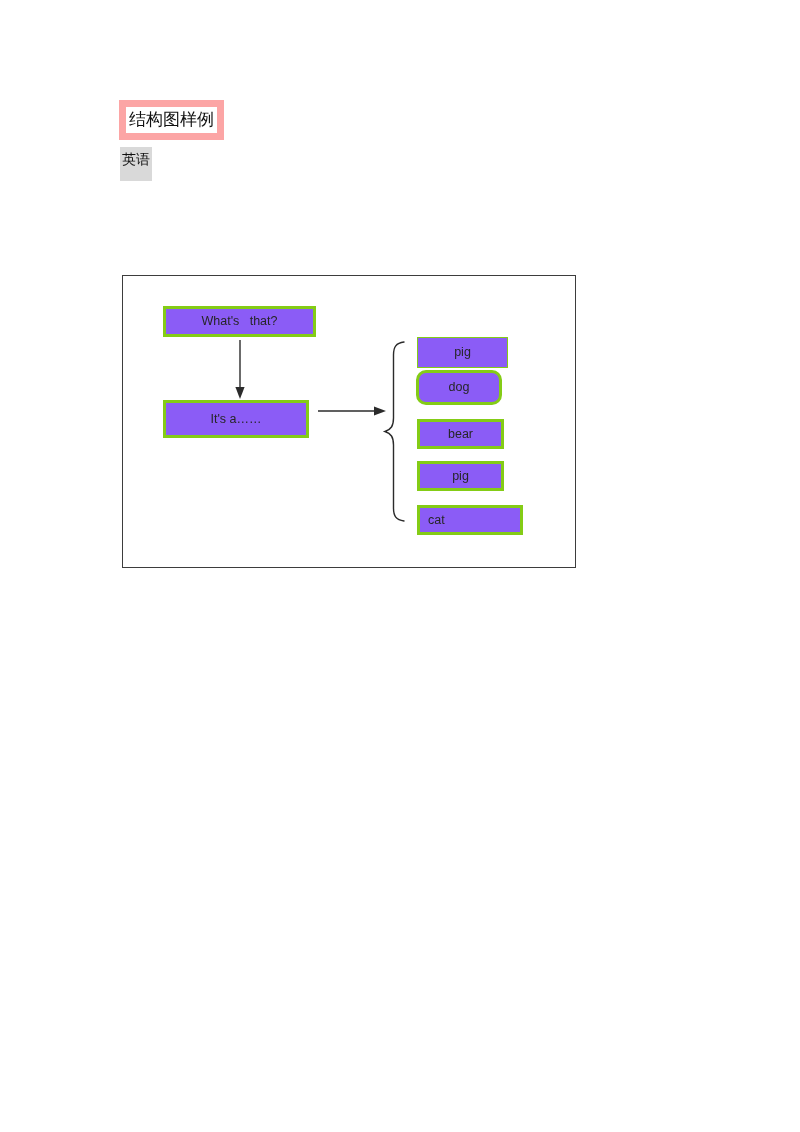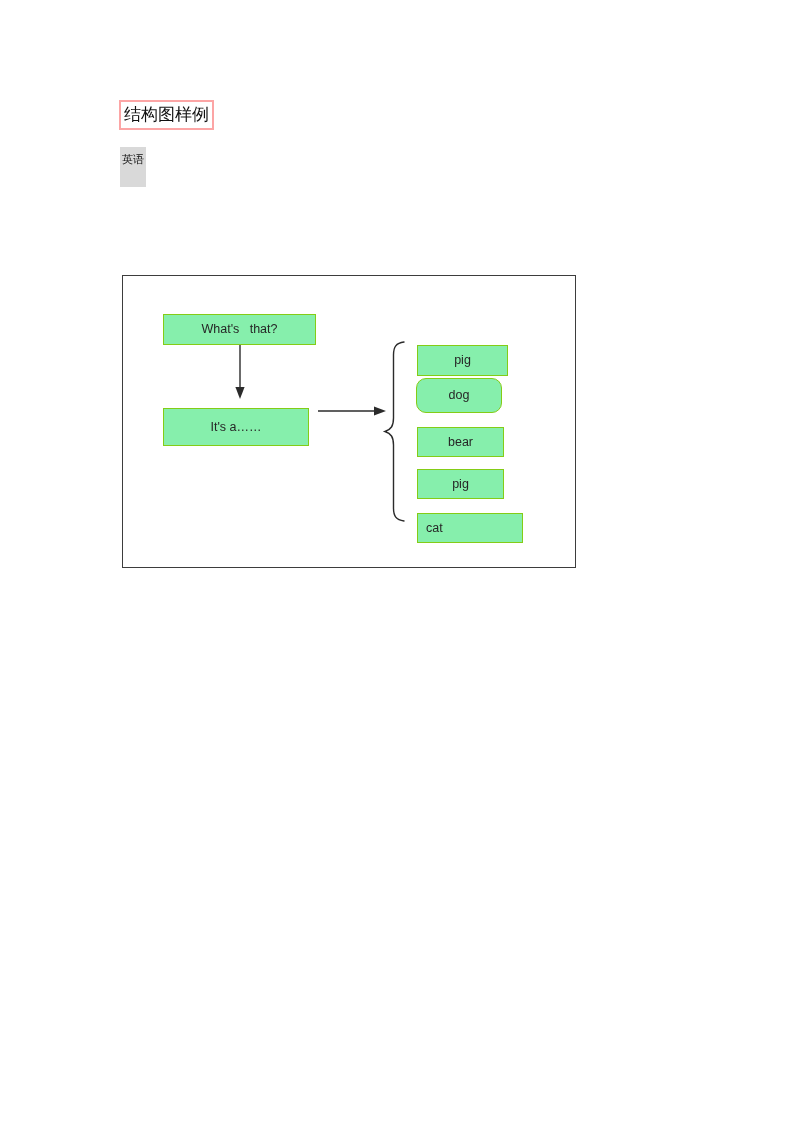--- a/index.html
+++ b/index.html
@@ -21,34 +21,34 @@
 
   
   .doc-title {
     position: absolute;
     left: 119px;
     top: 100px;
     font-family: "DejaVu Sans", sans-serif;
     font-size: 17px;
     line-height: 23px;
     color: #111111;
-    border: 2px solid #fca5a5;
+    border: 7px solid #fca5a5;
     padding: 1px 3px 2px 3px;
     white-space: nowrap;
   }
   .doc-subject {
     position: absolute;
     left: 120px;
     top: 147px;
     font-family: "DejaVu Sans", sans-serif;
-    font-size: 11px;
+    font-size: 14px;
     line-height: 23px;
     color: #111111;
     background: #d9d9d9;
-    padding: 1px 2px 16px 2px;
+    padding: 1px 2px 10px 2px;
     white-space: nowrap;
   }
 
   .lesson-line {
     position: absolute;
     width: 800px;
     text-align: center;
     font-size: 12.5px;
     line-height: 17px;
     color: #262626;
@@ -66,29 +66,28 @@
     height: 293px;
     border: 1px solid #3d3d3d;
     box-sizing: border-box;
     background: #ffffff;
   }
 
   
   .node {
     position: absolute;
     box-sizing: border-box;
-    background: #86efac;
-    border: 1px solid #84cc16;
+    background: #8b5cf6;
+    border: 3px solid #84cc16;
     font-size: 12.5px;
     line-height: 1;
     color: #262626;
     display: flex;
     align-items: center;
     white-space: pre;
-    margin-top: 8px;
   }
   .node.center { justify-content: center; }
   .node.left   { justify-content: flex-start; padding-left: 8px; }
   .node.thick  { border-width: 1.6px; }
 
   
   #node-question {
     left: 163px;  top: 306px;  width: 153px; height: 31px;
   }
   

